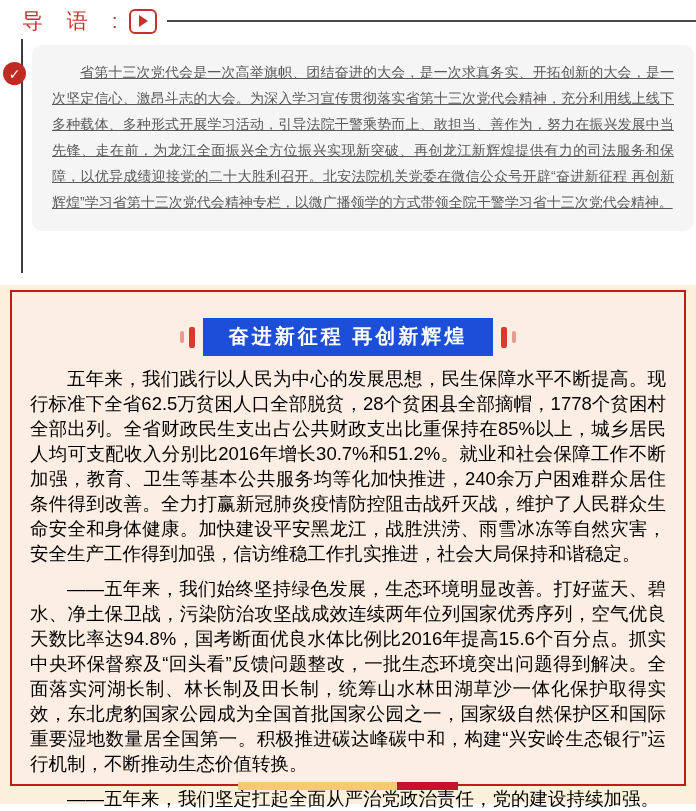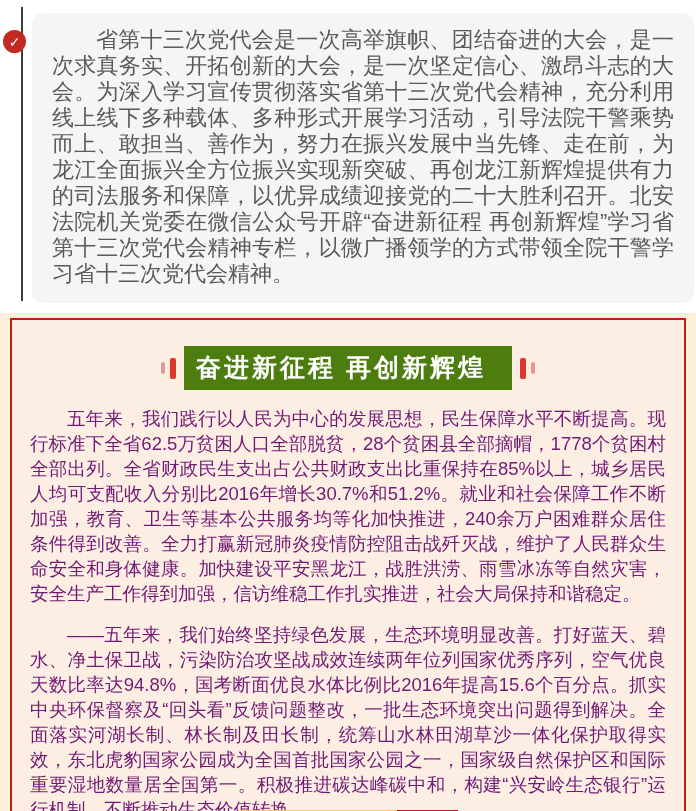--- a/index.html
+++ b/index.html
@@ -86,24 +86,25 @@
     justify-content: center;
   }
   .intro-box {
     background: #f6f5f5;
     border-radius: 10px;
     padding: 14px 20px 16px 20px;
     margin-right: 2px;
   }
   .intro-text {
     color: #5b5959;
-    font-size: 22px;
+    font-size: 14px;
     line-height: 26px;
     text-align: justify;
     text-indent: 2em;
+    text-decoration: underline;
   }
 
   
   .cream-section {
     margin-top: 10px;
     background: #fbf0d9;
     padding: 5px 10px 18px 10px;
     height: 519px;
   }
   .red-box {
@@ -126,52 +127,59 @@
     flex: 0 0 auto;
   }
   .orn-bar-lg {
     width: 6px; height: 21px;
     background: #d9382a;
     border-radius: 2px;
     margin: 0 5px;
     flex: 0 0 auto;
   }
   .badge {
-    background: #4d7c0f;
+    background: #1d4ed8;
     color: #ffffff;
-    font-size: 25px;
+    font-size: 20px;
     font-weight: bold;
     letter-spacing: 3px;
-    padding: 5px 26px 6px 12px;
+    padding: 5px 26px 6px 26px;
     margin: 0 3px;
     white-space: nowrap;
   }
   .body-para {
-    color: #701a75;
+    color: #000000;
     font-size: 18.5px;
     line-height: 25px;
     text-align: justify;
     text-indent: 2em;
-    margin-top: 16px;
+    margin-top: 10px;
   }
   .bottom-orn {
     position: absolute;
     left: 50%;
     bottom: -6px;
     transform: translateX(-50%);
     display: flex;
     height: 8px;
   }
   .orn-gold { width: 159px; height: 8px; background: #f6c878; }
   .orn-crimson { width: 61px; height: 8px; background: #c8102e; }
 </style>
 </head>
 <body>
 
 <div class="header">
+  <div class="title-row">
+    <span class="lead-title">导 语 :</span>
+    <span class="play-btn">
+      <span class="play-tri"></span>
+    </span>
+    <span class="title-rule"></span>
+  </div>
 </div>
 
 <div class="intro-wrap">
   <span class="intro-vline"></span>
   <span class="check-badge">✓</span>
   <div class="intro-box">
     <p class="intro-text">省第十三次党代会是一次高举旗帜、团结奋进的大会，是一次求真务实、开拓创新的大会，是一次坚定信心、激昂斗志的大会。为深入学习宣传贯彻落实省第十三次党代会精神，充分利用线上线下多种载体、多种形式开展学习活动，引导法院干警乘势而上、敢担当、善作为，努力在振兴发展中当先锋、走在前，为龙江全面振兴全方位振兴实现新突破、再创龙江新辉煌提供有力的司法服务和保障，以优异成绩迎接党的二十大胜利召开。北安法院机关党委在微信公众号开辟“奋进新征程 再创新辉煌”学习省第十三次党代会精神专栏，以微广播领学的方式带领全院干警学习省十三次党代会精神。</p>
   </div>
 </div>
 

